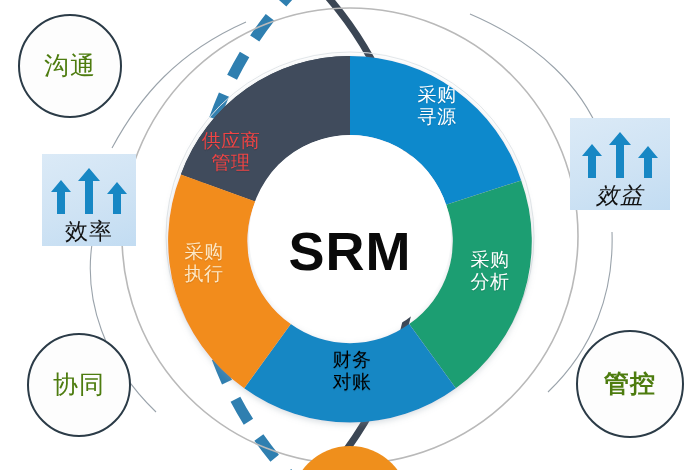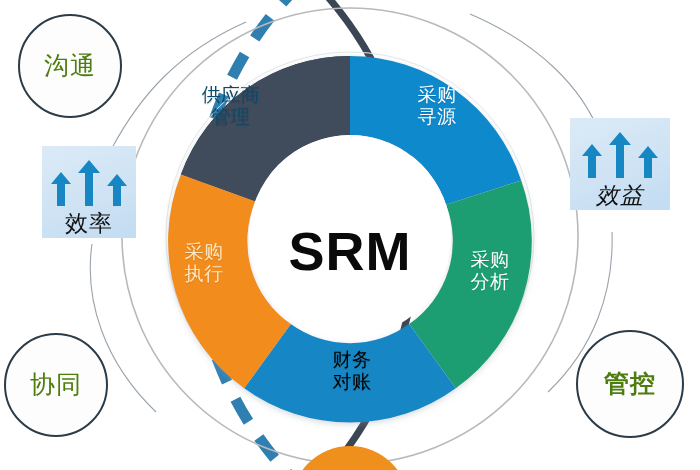--- a/index.html
+++ b/index.html
@@ -22,21 +22,21 @@
     box-sizing:border-box;
     color:#4d7c0f;
     font-size:25px;
     letter-spacing:1px;
     font-weight:400;
     z-index:7;
   }
   .badge span{display:block;line-height:1;transform:translateY(-1px);}
 
   #badge-comm{left:18px;top:14px;width:104px;height:104px;}
-  #badge-collab{left:4px;top:333px;width:104px;height:104px;}
+  #badge-collab{left:27px;top:333px;width:104px;height:104px;}
   #badge-control{left:576px;top:330px;width:108px;height:108px;}
 
   
   #badge-bottom{
     position:absolute;left:291px;top:446px;width:118px;height:118px;
     border-radius:50%;
     background:#ef8f1c;
     z-index:6;
   }
 
@@ -49,21 +49,21 @@
     z-index:8;
     padding-bottom:3px;
   }
   .kpi .kpi-label{
     font-size:23px;color:#111;line-height:1;letter-spacing:1px;
   }
   .kpi .arrows{
     display:flex;align-items:flex-end;justify-content:center;
     gap:7px;margin-bottom:6px;height:52px;
   }
-  #kpi-left{left:42px;top:146px;width:94px;height:92px;}
+  #kpi-left{left:42px;top:154px;width:94px;height:92px;}
   #kpi-right{left:570px;top:118px;width:100px;height:92px;font-style:italic;}
 
   
   .seg-label{
     position:absolute;
     text-align:center;
     line-height:1.16;
     font-size:19px;
     font-weight:400;
     letter-spacing:0.5px;
@@ -146,21 +146,21 @@
 
   <svg class="layer" viewBox="0 0 700 470">
     <path d="M 112 148 C 140 96 178 52 246 22" fill="none" stroke="#9aa3ab" stroke-width="1.1"></path>
     <path d="M 92 244 C 84 300 104 362 156 412" fill="none" stroke="#9aa3ab" stroke-width="1.1"></path>
     <path d="M 470 14 C 540 44 582 88 600 134" fill="none" stroke="#9aa3ab" stroke-width="1.1"></path>
     <path d="M 612 232 C 614 292 594 348 548 392" fill="none" stroke="#9aa3ab" stroke-width="1.1"></path>
   </svg>
 
   <div id="center-label" style="color: rgb(10, 10, 10); margin-top: 26px;">SRM</div>
 
-  <div class="seg-label light" id="lbl-supplier" style="color: #0c4a6e;">供应商
+  <div class="seg-label light" id="lbl-supplier" style="color: #ef4444; margin-top: 46px;">供应商
 管理</div>
 
   <div class="seg-label light" id="lbl-sourcing" style="color: rgb(255, 255, 255);">采购
 寻源</div>
 
   <div class="seg-label light" id="lbl-analysis" style="color: rgb(255, 255, 255);">采购
 分析</div>
 
   <div class="seg-label light" id="lbl-finance" style="color: #000000;">财务
 对账</div>

